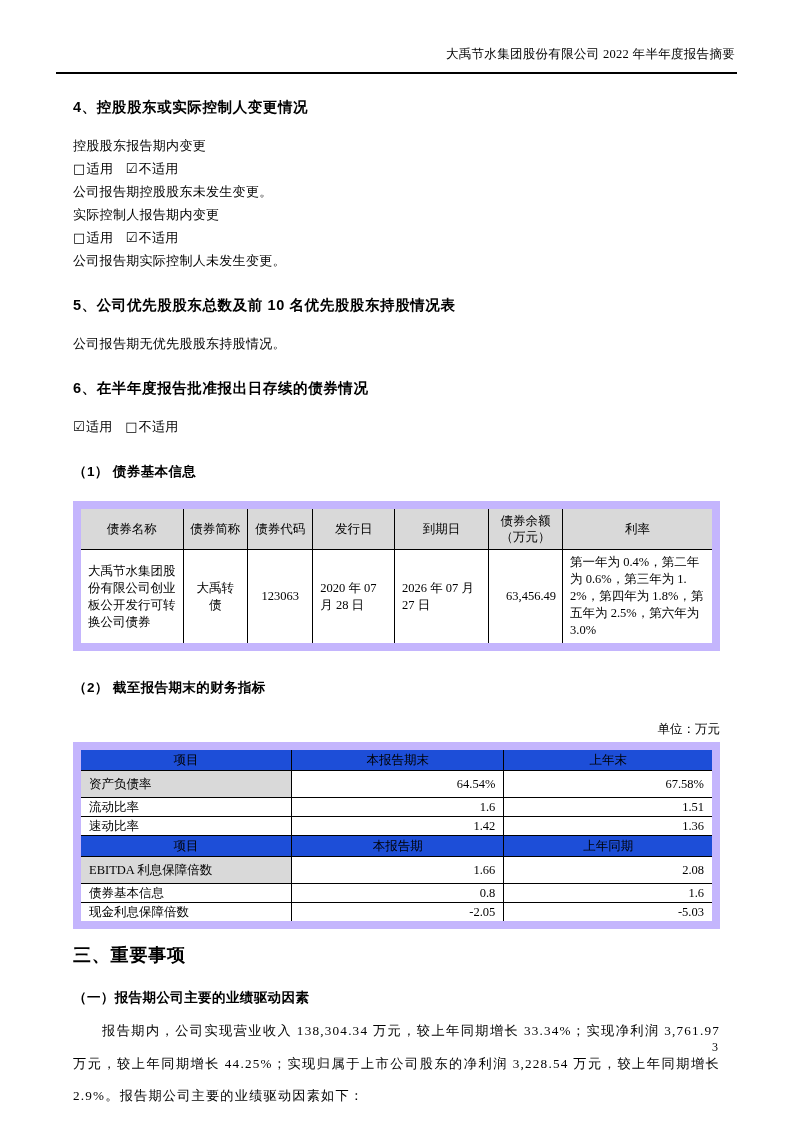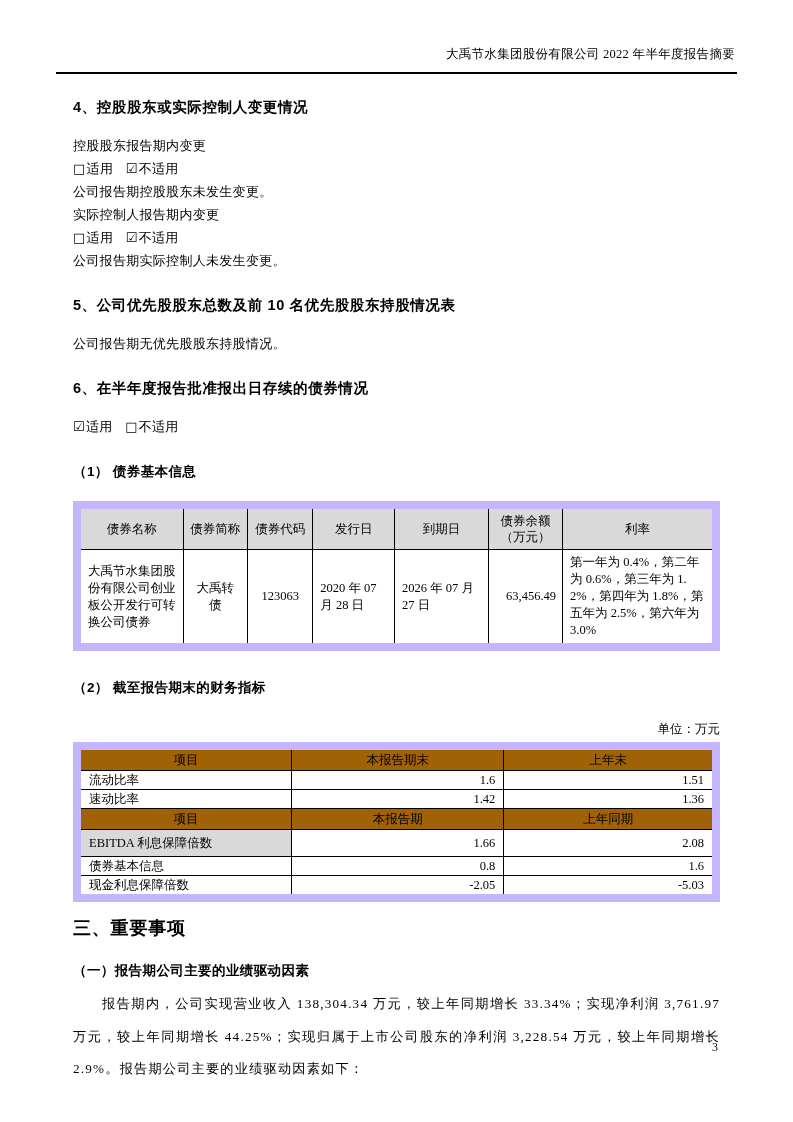--- a/index.html
+++ b/index.html
@@ -81,21 +81,21 @@
     white-space: pre-line;
     padding: 4px 4px;
     line-height: 16px;
   }
   .t1 td { padding: 4px 7px; line-height: 17px; }
   .t1 .c-left   { text-align: left; }
   .t1 .c-center { text-align: center; }
   .t1 .c-right  { text-align: right; padding-right: 6px; }
 
   .t2 th {
-    background: #a16207;
+    background: #1d4ed8;
     text-align: center;
     padding: 2px 8px;
     line-height: 16px;
   }
   .t2 td { padding: 1px 8px; line-height: 16px; }
   .t2 tr.tall td { padding-top: 5px; padding-bottom: 5px; }
   .t2 .label { text-align: left; }
   .t2 .label.shaded { background: #d9d9d9; }
   .t2 .num { text-align: right; }
 
@@ -191,20 +191,25 @@
         <col style="width:33.6%">
           <col style="width:33.2%">
           <col style="width:33.2%">
       </colgroup>
       <tbody>
           <tr>
         <th>项目</th>
         <th>本报告期末</th>
         <th>上年末</th>
       </tr>
+      <tr class="tall">
+        <td class="label shaded">资产负债率</td>
+        <td class="num">64.54%</td>
+        <td class="num">67.58%</td>
+      </tr>
       <tr>
         <td class="label">流动比率</td>
         <td class="num">1.6</td>
         <td class="num">1.51</td>
       </tr>
       <tr>
         <td class="label">速动比率</td>
         <td class="num">1.42</td>
         <td class="num">1.36</td>
       </tr>

